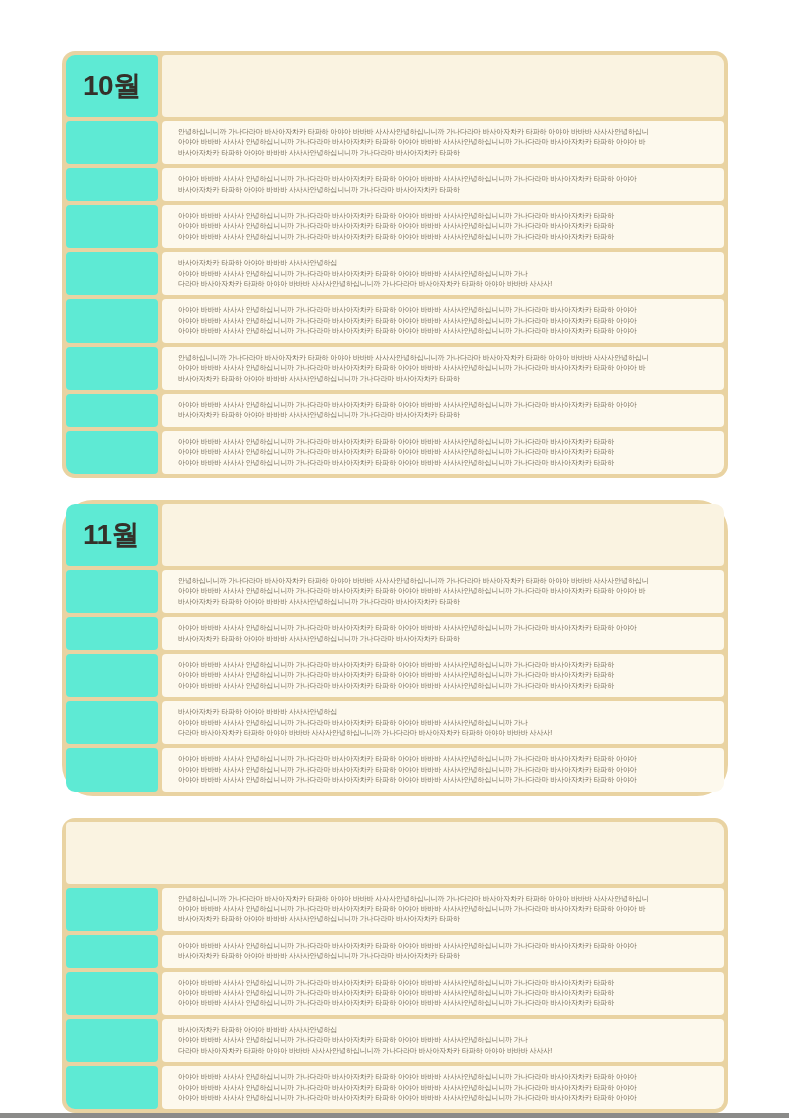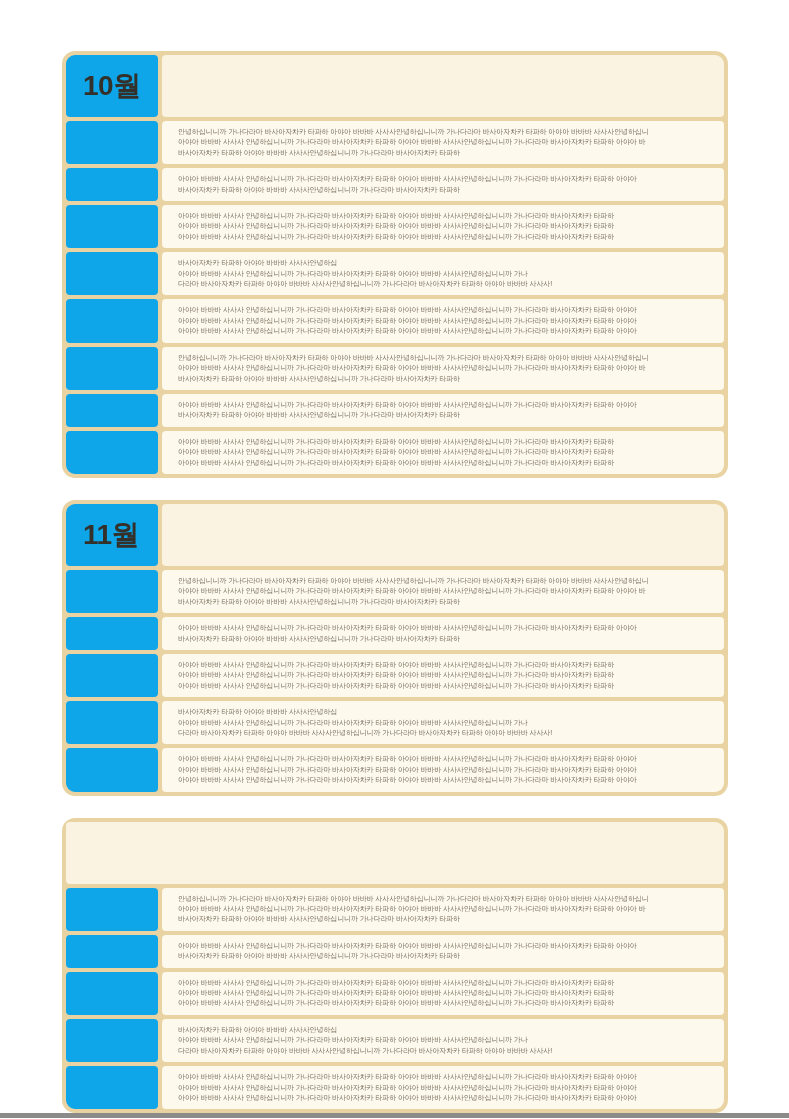--- a/index.html
+++ b/index.html
@@ -17,25 +17,25 @@
   .month-table {
     width: 666px;
     background: #e9d3a2;            
     border-radius: 13px;
     padding: 4px;
     display: flex;
     flex-direction: column;
     gap: 4px;
   }
   .month-table.t0 { margin-bottom: 22px; }
-  .month-table.t1 { margin-bottom: 22px; }
+  .month-table.t1 { margin-bottom: 22px; border-radius: 31px; }
   .t-row { display: flex; gap: 4px; }
   .cell-left {
     flex: 0 0 92px;
-    background: #0ea5e9;            
+    background: #5eead4;            
     border-radius: 4px;
   }
   .cell-right {
     flex: 1 1 auto;
     background: #fdf9ed;            
     border-radius: 4px;
     padding: 6px 16px;
     overflow: hidden;
   }
   .t-row.header { min-height: 62px; }

